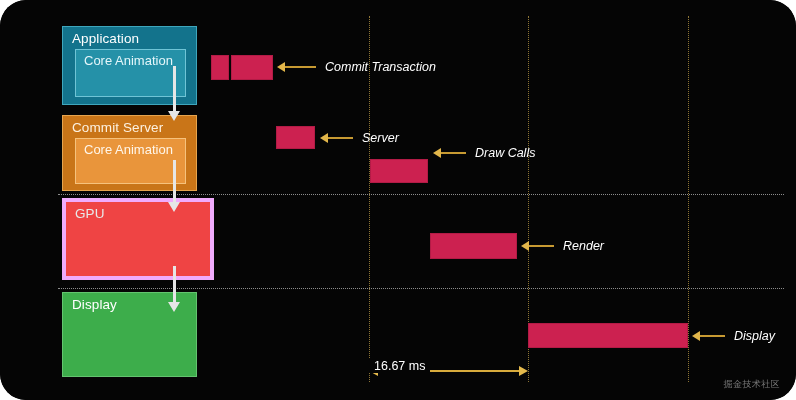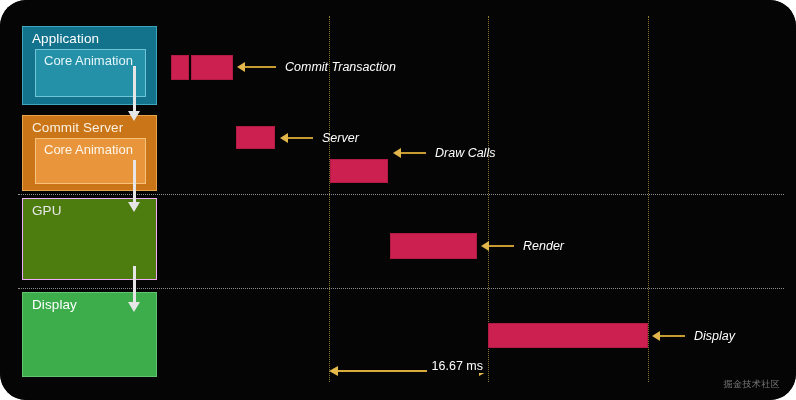--- a/index.html
+++ b/index.html
@@ -19,20 +19,21 @@
   
   #frame-bg {
     position: absolute;
     inset: 0;
     background: #050505;
     border-radius: 26px;
   }
   #canvas {
     position: absolute;
     inset: 0;
+    margin-left: 40px;
   }
 
   
   .stage-box {
     position: absolute;
     box-sizing: border-box;
     color: #ffffff;
   }
   .stage-box > .box-title {
     position: absolute;
@@ -78,23 +79,23 @@
   }
   #box-render-server .box-title { color: #fdf1e0; }
   #inner-render-server {
     left: 12px; top: 22px; width: 111px; height: 46px;
     background: #e9953b;
     border-color: #f6c27c;
   }
   #inner-render-server .inner-title { color: #fff6ea; }
 
   #box-gpu {
-    left: 22px; top: 198px; width: 135px; height: 82px;
-    background: #4d7c0f;
-    border: 1px solid #f0abfc;
+    left: 22px; top: 198px; width: 152px; height: 82px;
+    background: #ef4444;
+    border: 4px solid #f0abfc;
   }
   #box-gpu .box-title { color: #e8e8e8; }
 
   #box-display {
     left: 22px; top: 292px; width: 135px; height: 85px;
     background: #3dad4b;
     border: 1px solid #63c46f;
   }
   #box-display .box-title { color: #ffffff; }
 
@@ -203,21 +204,21 @@
     width: 0; height: 0;
     border-top: 5px solid transparent;
     border-bottom: 5px solid transparent;
   }
   #measure .m-head-left { left: 0; border-right: 9px solid #e5ba4c; }
   #measure .m-head-right { right: 0; border-left: 9px solid #e5ba4c; }
   #measure .m-label {
     position: absolute;
     left: 0; right: 0;
     top: 0;
-    text-align: right;
+    text-align: left;
     color: #ffffff;
     font-size: 12.5px;
     line-height: 15px;
   }
   #measure .m-label span {
     background: #050505;
     padding: 0 5px;
   }
 
   

